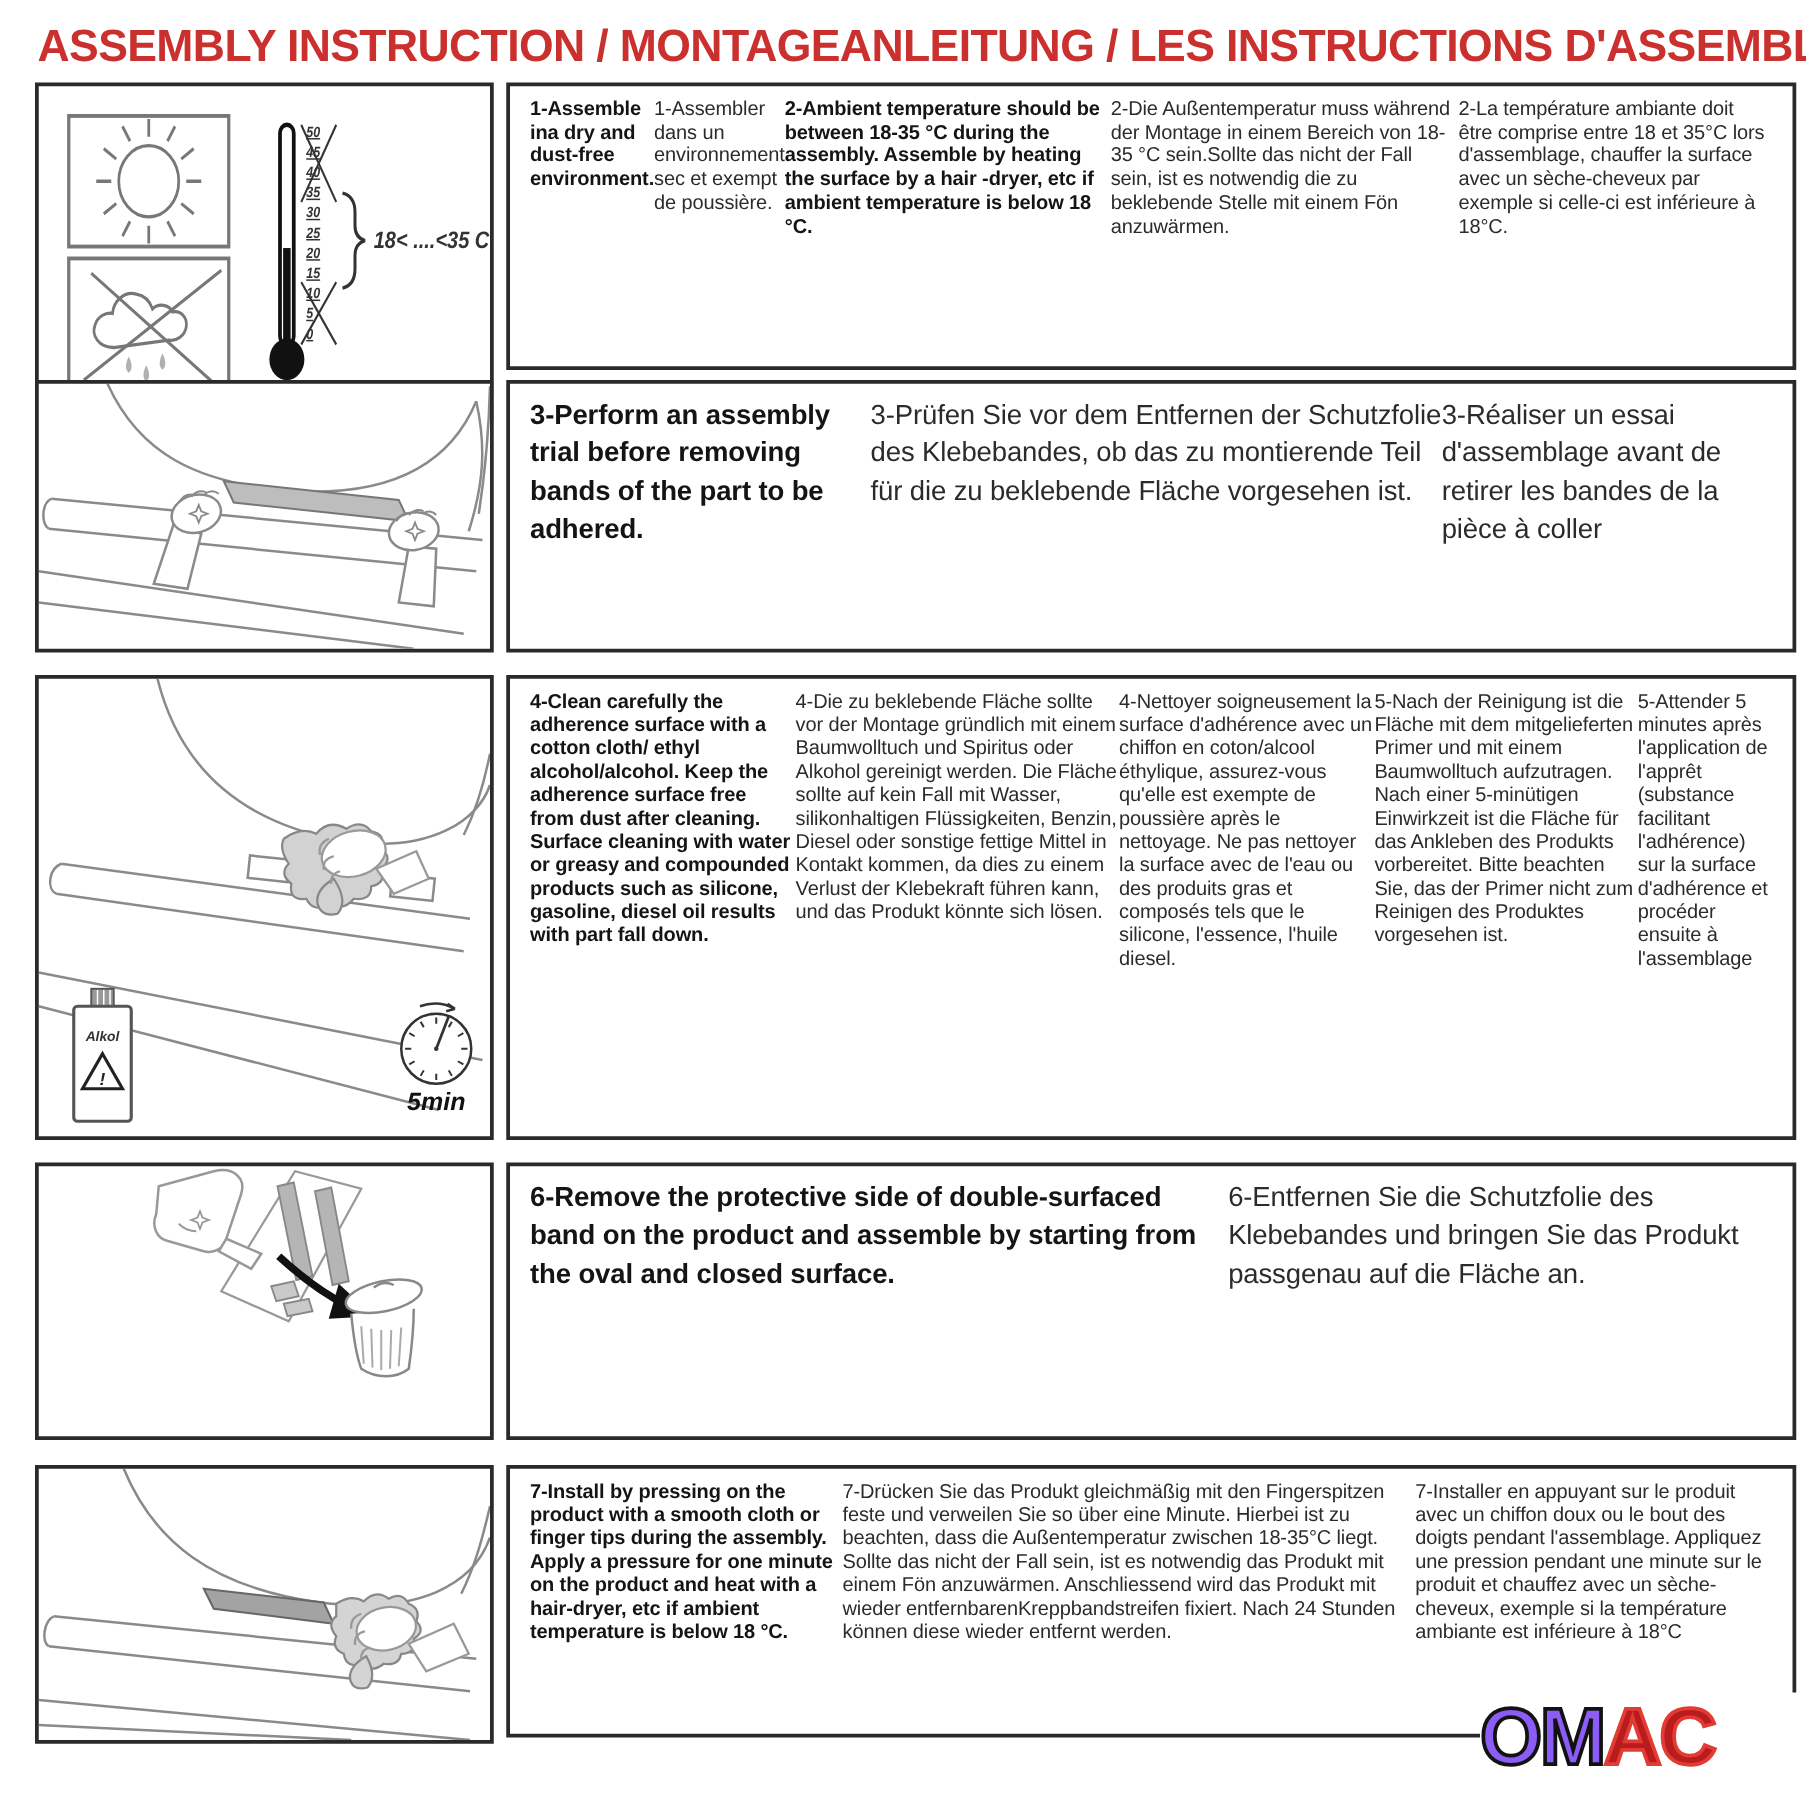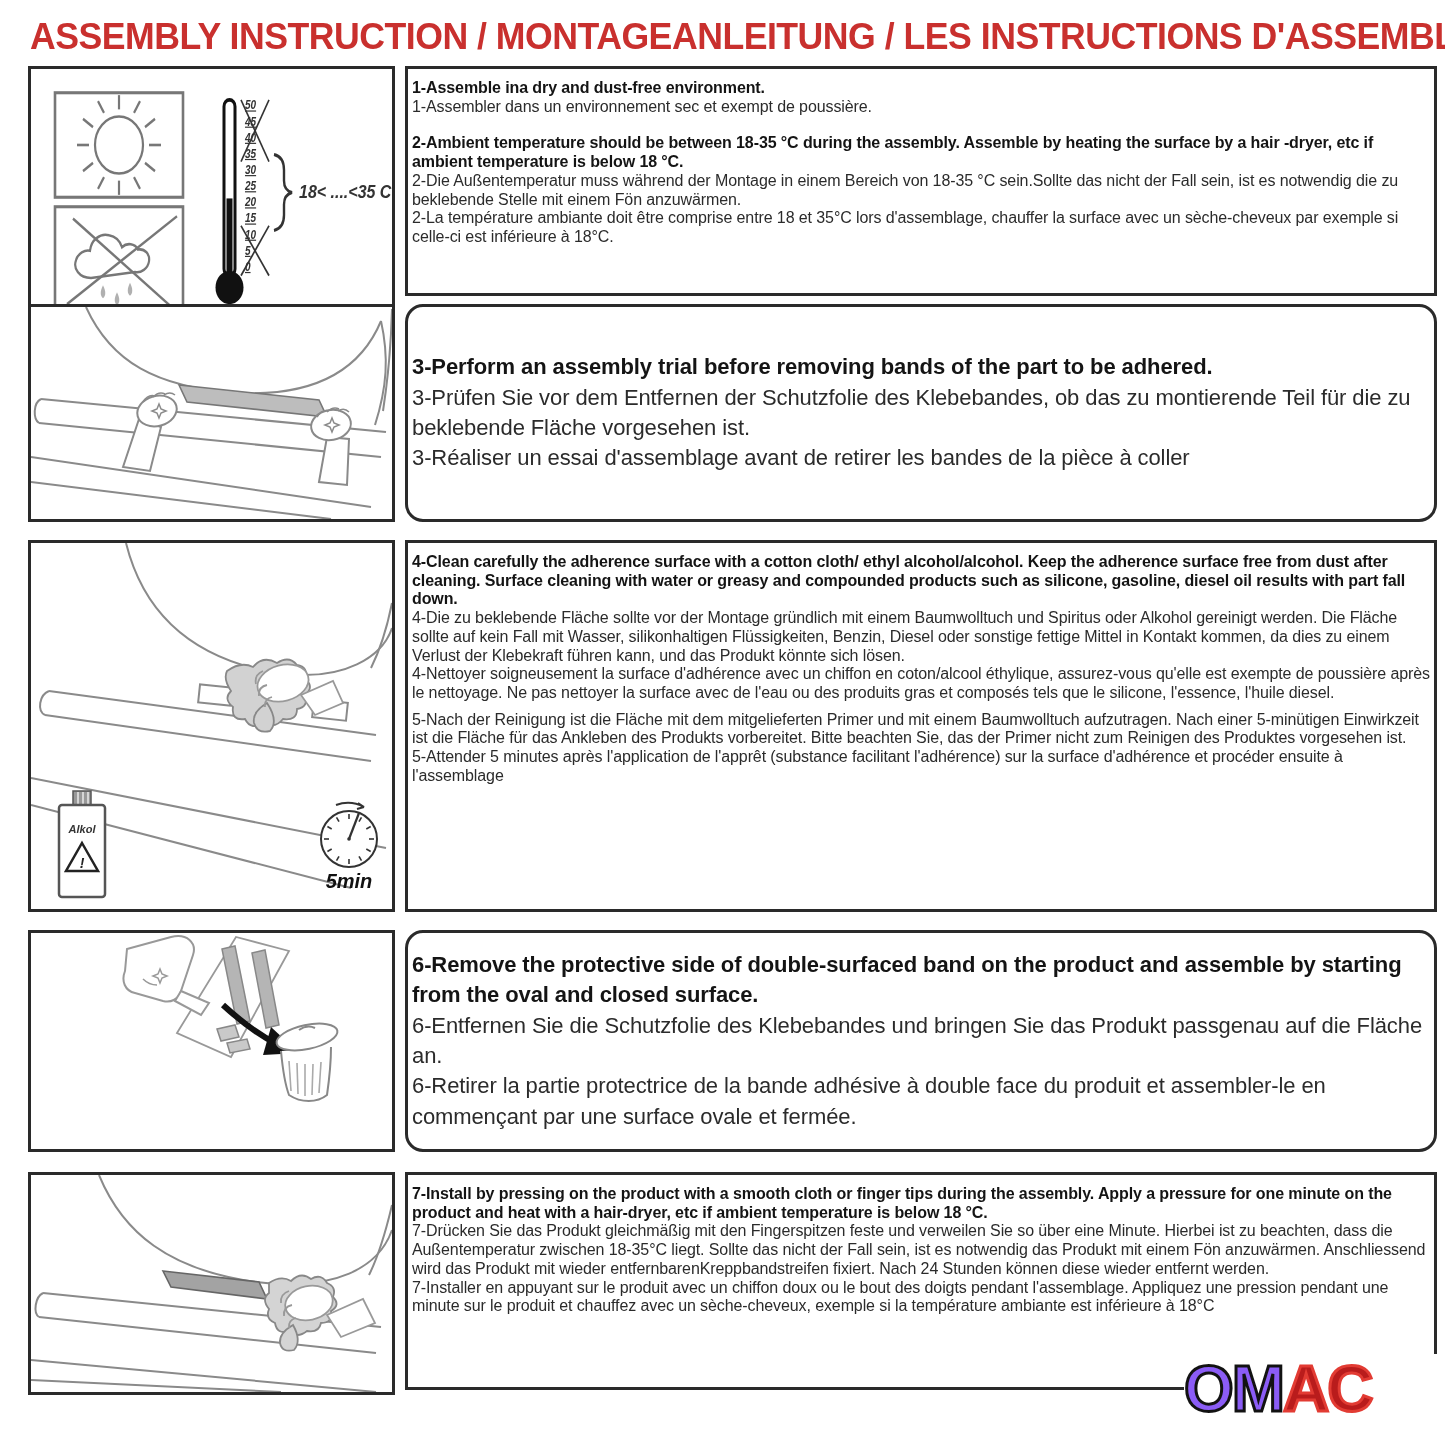--- a/index.html
+++ b/index.html
@@ -7,24 +7,24 @@
     width:1445px;height:1445px;background:#ffffff;position:relative;
     font-family:"Liberation Sans", sans-serif;color:#141414;overflow:hidden;
   }
   .page-title{
     position:absolute;left:30px;top:16px;font-size:36px;font-weight:700;
     color:#c9302e;letter-spacing:-0.5px;white-space:nowrap;
     transform:scaleX(0.99);transform-origin:left center;
   }
   .box{position:absolute;box-sizing:border-box;border:3px solid #2a2a2a;background:#fff;}
   .left-box{left:28px;width:367px;}
-  .right-box{left:405px;width:1032px;display:flex;flex-direction:column;padding:10px 4px;}
+  .right-box{left:405px;width:1032px;display:flex;flex-direction:row;padding:10px 16px;}
   .right-box.center{justify-content:center;}
   .txt-sm{font-size:16px;line-height:1.17;letter-spacing:-0.1px;}
-  .txt-lg{font-size:22px;line-height:1.38;letter-spacing:-0.1px;border-radius:18px;}
+  .txt-lg{font-size:22px;line-height:1.38;letter-spacing:-0.1px;}
   .step{margin:0;}
   .gap{height:18px;}
   .gap-sm{height:8px;}
   .en{font-weight:700;color:#141414;}
   .de,.fr{font-weight:400;color:#2b2b2b;}
   svg{display:block;width:100%;height:100%;}
   .logo{
     position:absolute;left:1184px;top:1354px;width:256px;height:70px;background:#fff;
     display:flex;align-items:center;z-index:5;
     font-size:64px;font-weight:700;letter-spacing:-2px;line-height:64px;
@@ -224,21 +224,20 @@
         <line x1="290" y1="129" x2="288" y2="160"></line>
       </g>
       <ellipse cx="276" cy="104" rx="31" ry="12" transform="rotate(-12 276 104)"></ellipse>
       <path d="M268,97 q8,-6 16,-2" fill="none"></path>
     </g>
   </svg>
 </div>
 <div class="box right-box txt-lg center" style="top:930px;height:222px;">
   <p class="step en">6-Remove the protective side of double-surfaced band on the product and assemble by starting from the oval and closed surface.</p>
   <p class="step de">6-Entfernen Sie die Schutzfolie des Klebebandes und bringen Sie das Produkt passgenau auf die Fläche an.</p>
-  <p class="step fr">6-Retirer la partie protectrice de la bande adhésive à double face du produit et assembler-le en commençant par une surface ovale et fermée.</p>
 </div>
 
 <div class="box left-box" style="top:1172px;height:223px;">
   <svg viewBox="0 0 361 217" preserveAspectRatio="none">
     <g stroke="#8a8a8a" stroke-width="2" fill="none">
       <path d="M68,0 C92,58 138,95 225,107 C305,117 348,92 361,55"></path>
       <path d="M361,30 C354,60 348,80 338,100"></path>
       <line x1="12" y1="118" x2="350" y2="152"></line>
       <path d="M12,118 C4,122 2,138 8,142"></path>
       <line x1="8" y1="142" x2="345" y2="178"></line>

